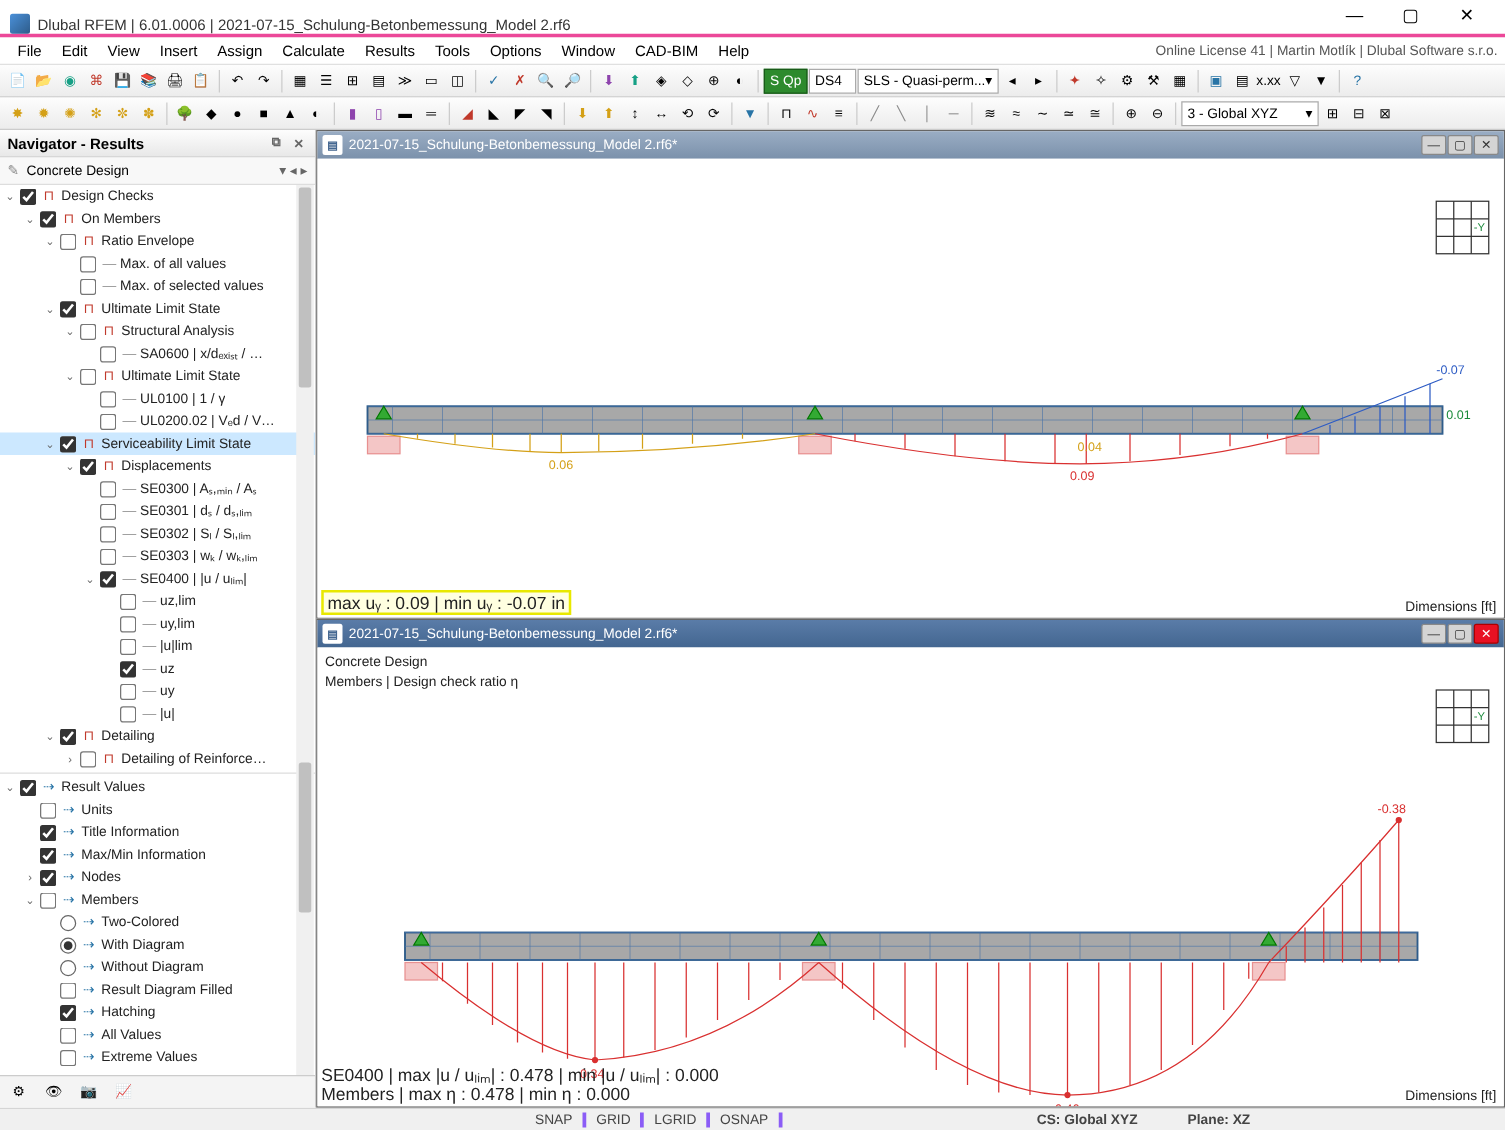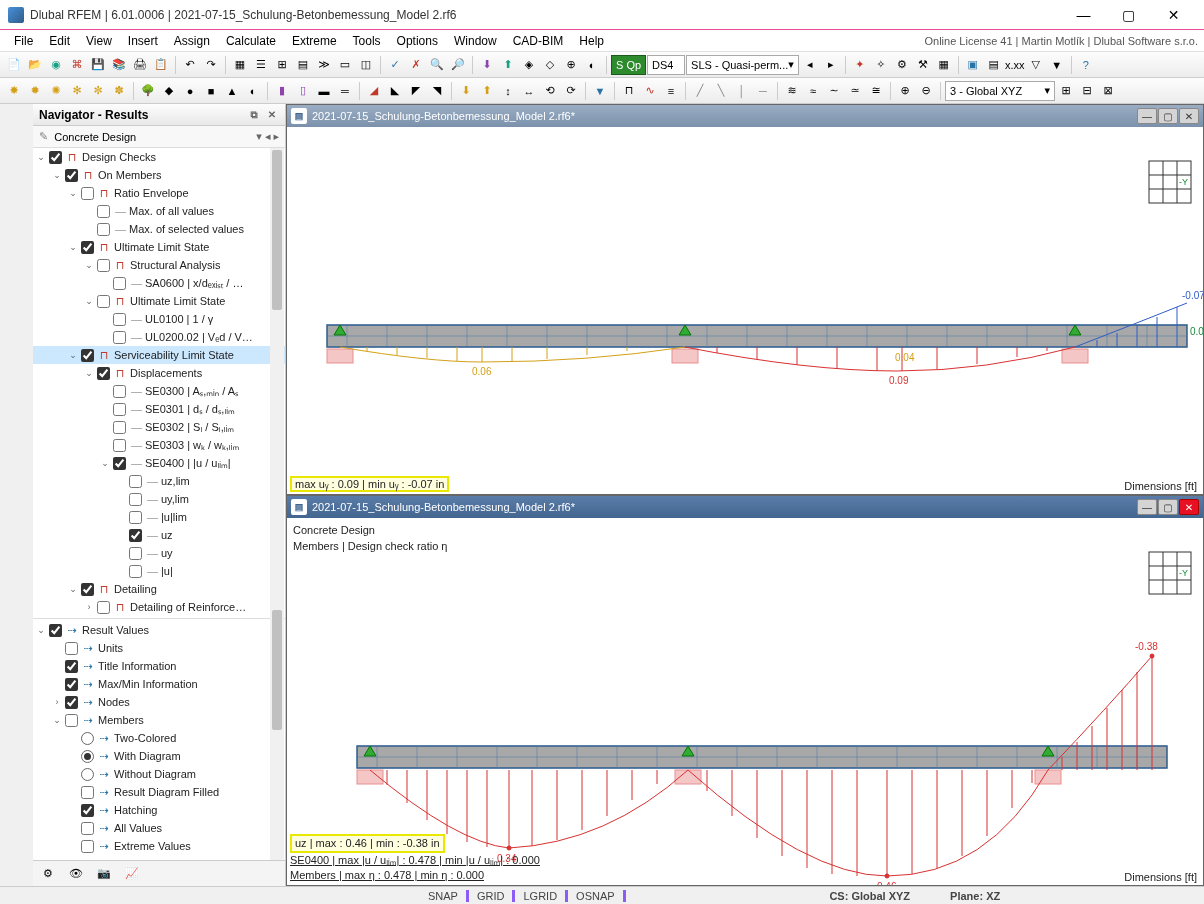--- a/index.html
+++ b/index.html
@@ -1,30 +1,30 @@
 <!DOCTYPE html>
 <html><head>
 <meta charset="utf-8">
 <style>
 * { box-sizing: border-box; margin: 0; padding: 0; }
 body { font-family: "Segoe UI", Tahoma, sans-serif; font-size: 11px; background: #f0f0f0; overflow: hidden; width: 1204px; height: 904px; position: relative; }
-.titlebar { height: 30px; background: #fff; display: flex; align-items: center; padding: 0 8px; border-bottom: 1px solid #ec4899; }
+.titlebar { height: 30px; background: #fff; display: flex; align-items: flex-end; padding: 0 8px; border-bottom: 3px solid #ec4899; }
 .titlebar .app-icon { width: 16px; height: 16px; background: linear-gradient(135deg,#4a90d9,#2e5c8a); border-radius: 2px; margin-right: 6px; flex-shrink:0; }
 .titlebar .title { flex: 1; font-size: 12px; color: #333; }
 .win-controls { display: flex; gap: 0; }
 .win-controls span { width: 45px; height: 30px; display: flex; align-items: center; justify-content: center; cursor: pointer; font-size: 14px;}
 .menubar { height: 22px; background: #fff; display: flex; align-items: center; padding: 0 6px; border-bottom: 1px solid #e0e0e0; font-size: 12px;}
 .menubar .m { padding: 2px 8px; cursor: pointer; }
 .menubar .right { margin-left:auto; color:#555; font-size:11px;}
 .toolbar { height: 26px; background: linear-gradient(#fdfdfd,#ececec); border-bottom: 1px solid #ccc; display: flex; align-items: center; padding: 0 4px; gap:1px; overflow:hidden;}
 .tb-btn { width: 20px; height: 20px; border: 1px solid transparent; border-radius: 2px; display:inline-flex; align-items:center; justify-content:center; cursor:pointer; font-size:11px;}
 .tb-sep { width:1px; height:18px; background:#ccc; margin:0 3px;}
 .tb-wide { min-width:50px; padding:0 4px; border:1px solid #aaa; background:#fff; font-size:11px; height:20px; display:flex; align-items:center;}
 .main { display:flex; height: calc(904px - 30px - 22px - 26px - 26px - 18px); }
-.nav-panel { width: 253px; background:#fff; border-right:1px solid #ccc; display:flex; flex-direction:column;margin-left:33px;}
+.nav-panel { width: 253px; background:#fff; border-right:1px solid #ccc; display:flex; flex-direction:column;}
 .nav-header { height:22px; background:linear-gradient(#fdfdfd,#e8e8e8); border-bottom:1px solid #ccc; padding:0 6px; display:flex; align-items:center; font-weight:bold; font-size:12px;}
 .nav-header .nh-btn { width:14px; height:14px; margin-left:4px; cursor:pointer; display:flex; align-items:center; justify-content:center; font-size:10px; color:#666;}
 .nav-dropdown { height:22px; border-bottom:1px solid #ddd; display:flex; align-items:center; padding:0 6px; background:#f8f8f8;}
 .nav-dropdown .dd { flex:1; font-size:11px; padding:2px;}
 .tree { flex:1; overflow-y:auto; overflow-x:hidden; position:relative;}
 .tree-scroll { position:absolute; right:1px; top:0; bottom:0; width:14px; background:#f0f0f0;}
 .tree-scroll-thumb { background:#c0c0c0; width:10px; margin:2px; border-radius:2px;}
 .tree ul { list-style:none; padding-left:0;}
 .tree li { white-space:nowrap; line-height:18px; }
 .tree .row { display:flex; align-items:center; height:18px; padding-right:4px;}
@@ -40,21 +40,21 @@
 .view { flex:1; background:#fff; margin:0; position:relative; border:1px solid #666; display:flex; flex-direction:column;}
 .view-title { height:22px; background:linear-gradient(#5a7ca8,#436690); color:#fff; display:flex; align-items:center; padding:0 4px; font-size:11px;}
 .view-title.inactive { background:linear-gradient(#9aadc4,#7b91ab);}
 .view-title .vicon{width:16px;height:16px;background:#fff;border-radius:2px;margin-right:5px;display:flex;align-items:center;justify-content:center;color:#436690;font-weight:bold;font-size:9px;}
 .view-title .vt-controls { margin-left:auto; display:flex; gap:1px;}
 .view-title .vt-btn { width:20px; height:16px; background:#d4d4d4; border:1px solid #888; border-radius:2px; display:flex; align-items:center; justify-content:center; color:#333; font-size:10px; cursor:pointer;}
 .view-title .vt-btn.close{background:#e81123;color:#fff;border-color:#a00;}
 .view-body { flex:1; position:relative; background:#fff; overflow:hidden;}
 .view-info { position:absolute; left:6px; top:4px; font-size:11px; color:#222; line-height:16px;}
 .view-dim { position:absolute; right:6px; bottom:2px; font-size:11px; color:#222;}
-.view-stat { position:absolute; left:3px; bottom:2px; font-size:11px; color:#222;text-decoration:underline; }
+.view-stat { position:absolute; left:3px; bottom:2px; font-size:14px; color:#222; }
 .hl-box { border:2px solid #e8e800; background:#ffffe0; padding:0 3px; display:inline-block;}
 .axes-widget { position:absolute; right:8px; top:30px; width:50px; height:50px;}
 .statusbar { height:18px; background:#f0f0f0; border-top:1px solid #ccc; display:flex; align-items:center; font-size:11px; color:#444;}
 .statusbar .sb-item { padding:0 8px; border-right:3px solid #8b5cf6;}
 .statusbar .sb-gap { flex:0 0 420px;}
 .statusbar .sb-center{padding:0 20px;font-weight:bold;}
 svg { display:block;}
 .ic-red { color:#c0392b;}
 .ic-blue { color:#2874a6;}
 .radio { width:13px; height:13px; border-radius:50%; border:1px solid #666; display:inline-flex; align-items:center; justify-content:center; margin:0 2px;}
@@ -74,21 +74,21 @@
   </div>
 </div>
 
 <div class="menubar">
   <span class="m">File</span>
   <span class="m">Edit</span>
   <span class="m">View</span>
   <span class="m">Insert</span>
   <span class="m">Assign</span>
   <span class="m">Calculate</span>
-  <span class="m">Extreme</span>
+  <span class="m">Results</span>
   <span class="m">Tools</span>
   <span class="m">Options</span>
   <span class="m">Window</span>
   <span class="m">CAD-BIM</span>
   <span class="m">Help</span>
   <span class="right">Online License 41 | Martin Motlík | Dlubal Software s.r.o.</span>
 </div>
 
 <div class="toolbar">
   <span class="tb-btn">📄</span>
@@ -770,21 +770,20 @@
           <svg width="50" height="50">
               <rect x="4" y="4" width="42" height="42" fill="none" stroke="#333"></rect>
               <line x1="4" y1="18" x2="46" y2="18" stroke="#333"></line>
               <line x1="4" y1="32" x2="46" y2="32" stroke="#333"></line>
               <line x1="18" y1="4" x2="18" y2="46" stroke="#333"></line>
               <line x1="32" y1="4" x2="32" y2="46" stroke="#333"></line>
               <text x="34" y="28" font-size="9" fill="#1a8a3a">-Y</text>
             </svg>
         </div>
         <div class="view-stat" style="line-height:15px;bottom:2px;">
-          <div><span class="hl-box">uz | max  : 0.46 | min  : -0.38 in</span></div>
           <div>SE0400 | max |u / uₗᵢₘ| : 0.478 | min |u / uₗᵢₘ| : 0.000</div>
           <div>Members | max η : 0.478 | min η : 0.000</div>
         </div>
         <div class="view-dim">Dimensions [ft]</div>
       </div>
     </div>
   </div>
 </div>
 
 <div class="statusbar">

